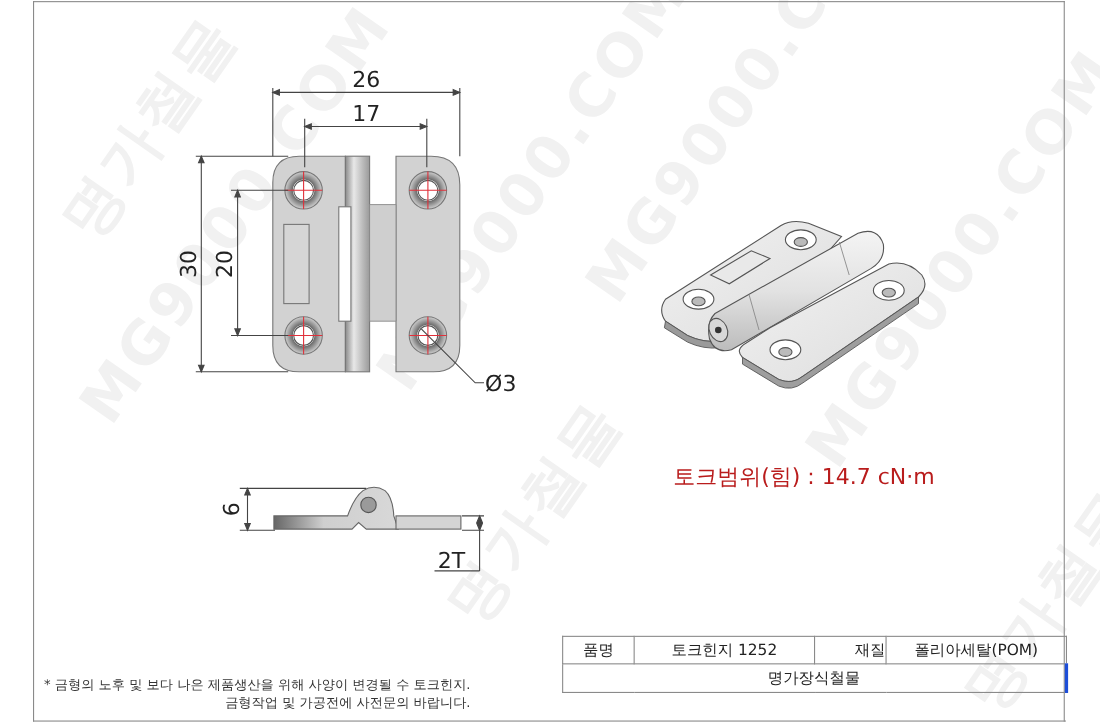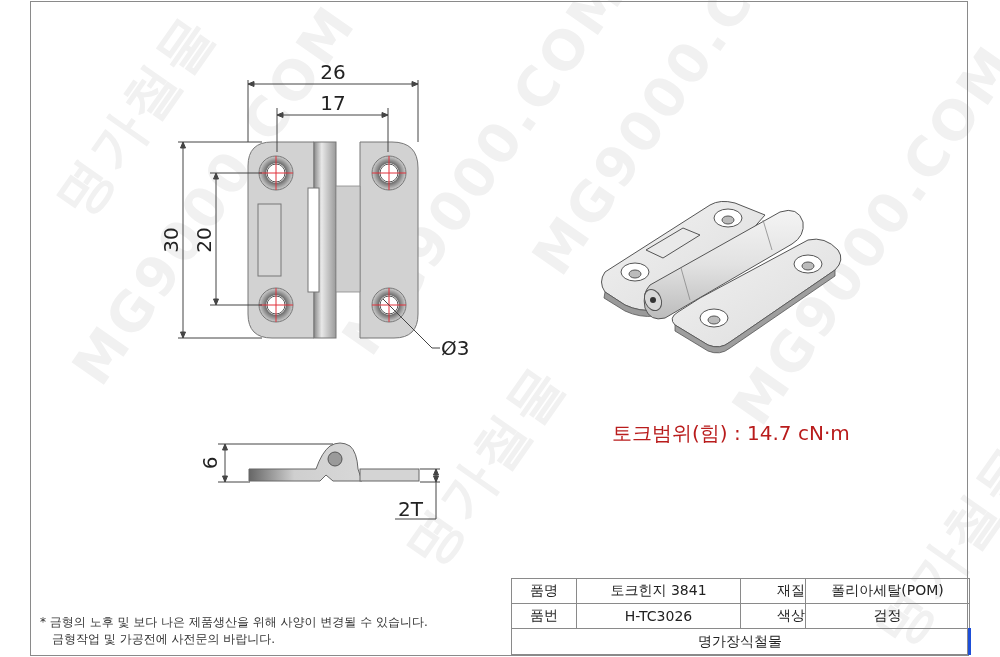--- a/index.html
+++ b/index.html
@@ -6,21 +6,21 @@
   body { width:1000px; height:657px; position:relative; overflow:hidden;
          font-family:"DejaVu Sans", "Liberation Sans", sans-serif; color:#222; }
   .frame { position:absolute; left:30px; top:1px; width:938px; height:655px;
            border:1px solid #8a8a8a; border-bottom:none; box-sizing:border-box; }
   .frame-bottom { position:absolute; left:30px; top:655px; width:939px; height:1px; background:#8a8a8a; }
   .watermark { position:absolute; color:#f1f1f1; font-weight:bold; font-size:54px;
                white-space:nowrap; pointer-events:none; transform-origin:left top; letter-spacing:4px; }
   svg.drawing { position:absolute; left:0; top:0; }
   .torque { position:absolute; left:612px; top:420px; font-size:20px; color:#b91c1c; white-space:nowrap;text-align:right; }
   .note { position:absolute; left:40px; top:614px; font-size:12px; line-height:17px; color:#333; white-space:nowrap; }
-  .note .l2 { padding-left:12px; }
+  .note .l2 { padding-left:12px;text-align:right; }
   table.spec { position:absolute; left:511px; top:578px; border-collapse:collapse;
                font-size:14px; color:#222;border-radius:23px; }
   table.spec td { border:1px solid #8a8a8a; text-align:center; height:24px; padding:0; }
   table.spec td.h { width:64px; }
   table.spec td.v1 { width:163px; }
   table.spec td.v2 { width:163px; }
   table.spec td.h2 { width:64px;text-align:right; }
   table.spec tr.last td { height:25px; border-right:3px solid #1d4ed8; }
   .dim { font-family:"DejaVu Sans", sans-serif; font-size:20px; fill:#222; }
 </style>
@@ -191,35 +191,29 @@
         <ellipse cx="808" cy="266" rx="6" ry="4" fill="#bbb"></ellipse>
       <ellipse cx="714" cy="318" rx="14" ry="9"></ellipse>
         <ellipse cx="714" cy="320" rx="6" ry="4" fill="#bbb"></ellipse>
     </g>
   </g>
 </svg>
 
 <div class="torque">토크범위(힘) : 14.7 cN·m</div>
 
 <div class="note">
-  <div>* 금형의 노후 및 보다 나은 제품생산을 위해 사양이 변경될 수 있습니다.</div>
+  <div>* 금형의 노후 및 보다 나은 제품생산을 위해 사양이 변경될 수 토크힌지.</div>
   <div class="l2">금형작업 및 가공전에 사전문의 바랍니다.</div>
 </div>
 
 <table class="spec">
   <tbody>
       <tr>
     <td class="h">품명</td>
-    <td class="v1">토크힌지 3841</td>
+    <td class="v1">토크힌지 1252</td>
     <td class="h2">재질</td>
     <td class="v2">폴리아세탈(POM)</td>
-  </tr>
-  <tr>
-    <td class="h">품번</td>
-    <td class="v1">H-TC3026</td>
-    <td class="h2">색상</td>
-    <td class="v2">검정</td>
   </tr>
   <tr class="last">
     <td colspan="4">명가장식철물</td>
   </tr>
 </tbody>
   </table>
 
 </body></html>

